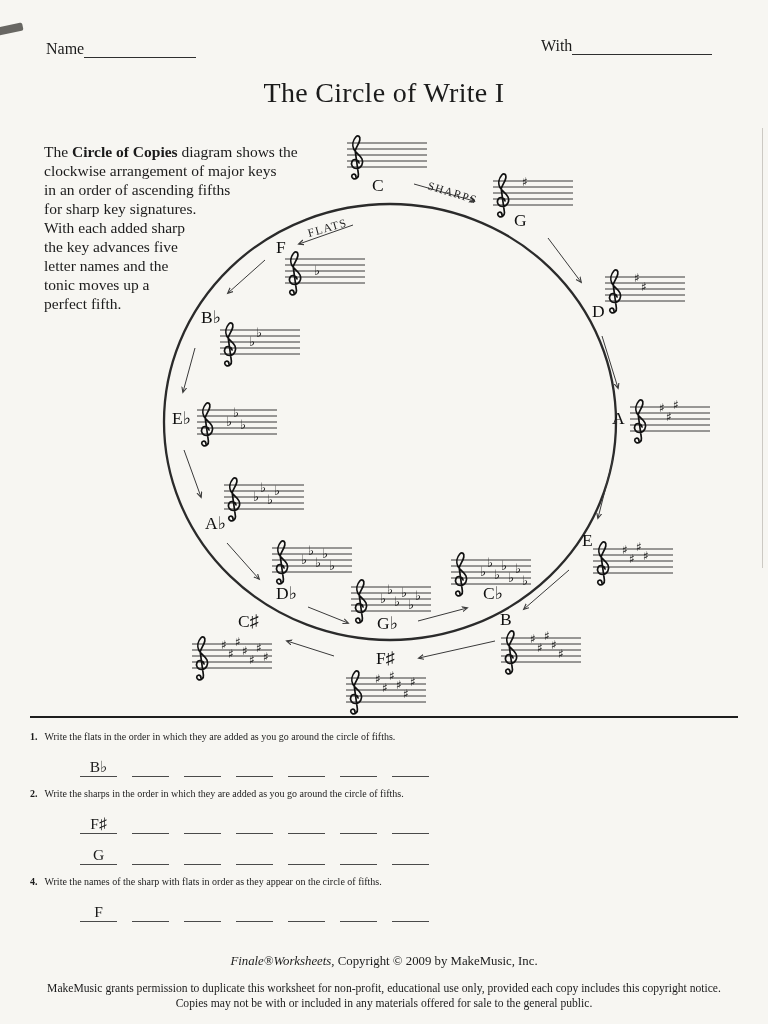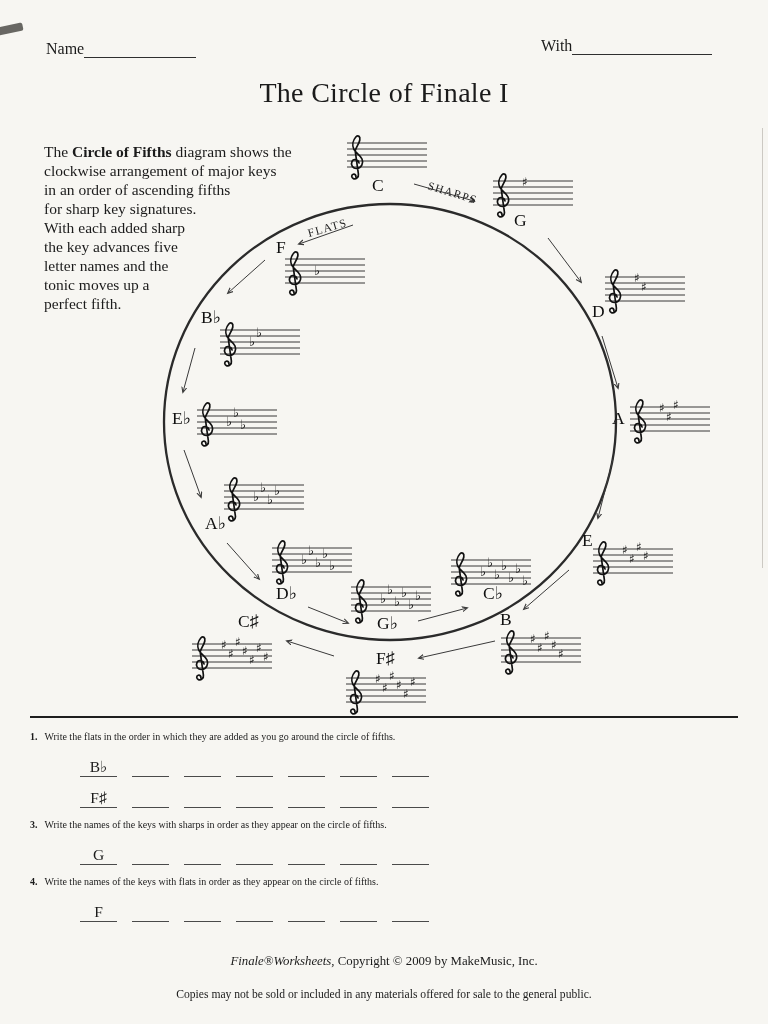--- a/index.html
+++ b/index.html
@@ -24,36 +24,36 @@
   .key-name{position:absolute;font-size:17.5px;color:#101010}
   .rule{position:absolute;left:30px;top:716px;width:708px;height:2.4px;background:#1e1e1e}
   #questions{position:absolute;left:30px;top:727px;width:708px}
   .q{margin:0;font-size:10px;line-height:19px}
   .qnum{font-weight:bold;margin-right:7px}
   .answer-row{display:flex;gap:15px;margin:9px 0 7px 50px;height:22px}
   .blank{width:37px;border-bottom:1.6px solid #4a4a4a;position:relative}
   .blank .ans{position:absolute;left:0;right:0;bottom:0;text-align:center;font-size:15.5px}
   footer{position:absolute;left:0;top:954px;width:100%;text-align:center}
   footer p{margin:0}
-  .f1{font-size:12.8px;margin-bottom:19px}
+  .f1{font-size:12.8px;margin-bottom:13px}
   .f2{font-size:11.6px;line-height:14.6px}
 </style>
 </head>
 <body>
 
 <div class="page">
   <div class="artifact"></div>
   <div class="edge-line"></div>
 
   <div class="field" id="name-field"><span>Name</span><span class="fill-line"></span></div>
   <div class="field" id="date-field"><span>With</span><span class="fill-line"></span></div>
 
-  <h1 class="title">The Circle of Finale I</h1>
-
-  <p class="para" id="para1"><span>The </span><b>Circle of Fifths</b><span> diagram shows the
+  <h1 class="title">The Circle of Write I</h1>
+
+  <p class="para" id="para1"><span>The </span><b>Circle of Copies</b><span> diagram shows the
 clockwise arrangement of major keys
 in an order of ascending fifths
 for sharp key signatures.
 With each added sharp
 the key advances five
 letter names and the
 tonic moves up a
 perfect fifth.</span></p>
 
   <svg id="diagram-svg" width="768" height="1024" viewBox="0 0 768 1024">
@@ -287,59 +287,60 @@
           </span>
           <span class="blank"></span>
           <span class="blank"></span>
           <span class="blank"></span>
           <span class="blank"></span>
           <span class="blank"></span>
           <span class="blank"></span>
         </div>
       </div>
       <div class="qa">
+        <p class="q"><span class="qnum">2.</span><span>Write the sharps in the order in which they are added as you go around the circle of fifths.</span></p>
         <div class="answer-row">
           <span class="blank">
             <span class="ans">F♯</span>
           </span>
           <span class="blank"></span>
           <span class="blank"></span>
           <span class="blank"></span>
           <span class="blank"></span>
           <span class="blank"></span>
           <span class="blank"></span>
         </div>
       </div>
       <div class="qa">
-        <p class="q"><span class="qnum">3.</span><span>Write the names of the keys with sharps in order as they appear on the circle of fifths.</span></p>
         <div class="answer-row">
           <span class="blank">
             <span class="ans">G</span>
           </span>
           <span class="blank"></span>
           <span class="blank"></span>
           <span class="blank"></span>
           <span class="blank"></span>
           <span class="blank"></span>
           <span class="blank"></span>
         </div>
       </div>
       <div class="qa">
-        <p class="q"><span class="qnum">4.</span><span>Write the names of the keys with flats in order as they appear on the circle of fifths.</span></p>
+        <p class="q"><span class="qnum">4.</span><span>Write the names of the sharp with flats in order as they appear on the circle of fifths.</span></p>
         <div class="answer-row">
           <span class="blank">
             <span class="ans">F</span>
           </span>
           <span class="blank"></span>
           <span class="blank"></span>
           <span class="blank"></span>
           <span class="blank"></span>
           <span class="blank"></span>
           <span class="blank"></span>
         </div>
       </div>
     </div>
 
   <footer>
     <p class="f1"><i>Finale®Worksheets</i><span>, Copyright © 2009 by MakeMusic, Inc.</span></p>
-    <p class="f2">Copies may not be sold or included in any materials offered for sale to the general public.</p>
+    <p class="f2">MakeMusic grants permission to duplicate this worksheet for non-profit, educational use only, provided each copy includes this copyright notice.</p>
+    <p class="f2">Copies may not be with or included in any materials offered for sale to the general public.</p>
   </footer>
 </div>
 
 </body></html>

